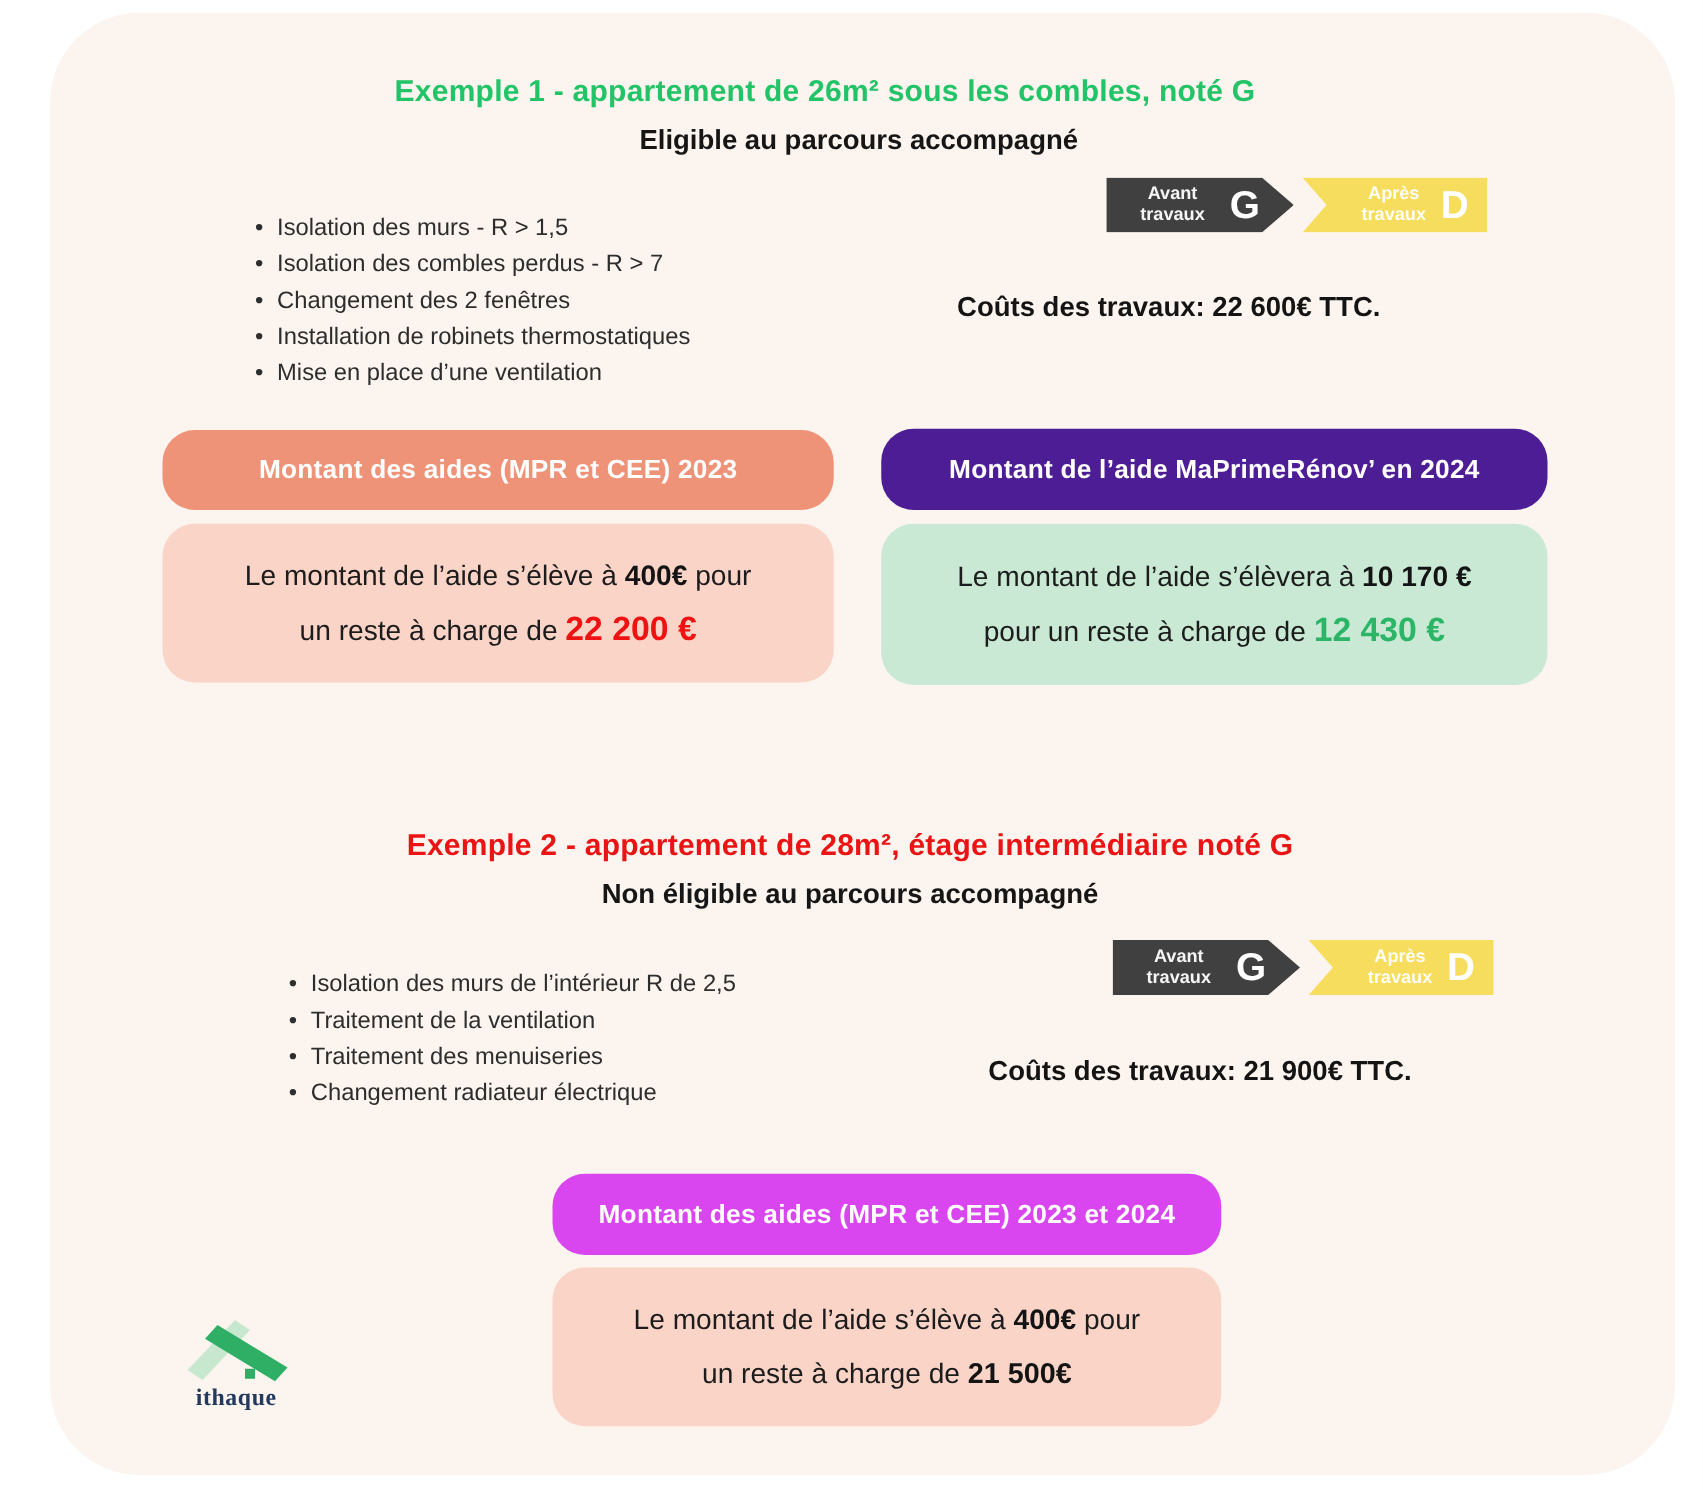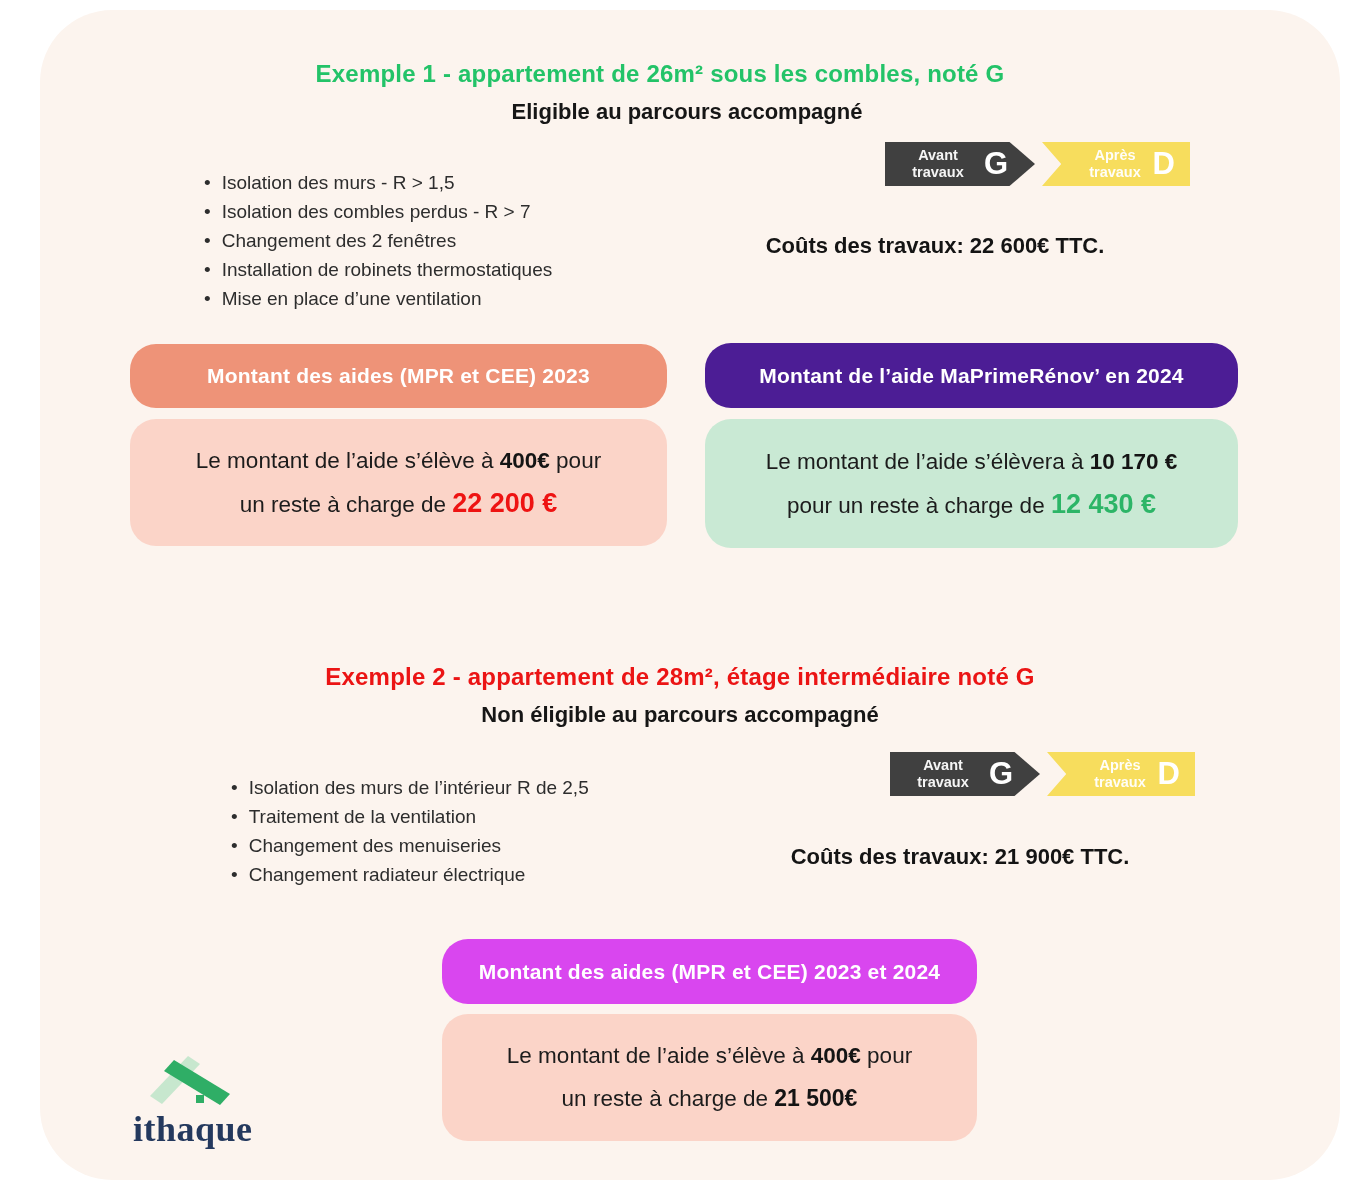--- a/index.html
+++ b/index.html
@@ -60,21 +60,21 @@
   .bod-salmon2 { left:442px; top:1014px; width:535px; height:127px; background:#FBD4C8; }
 
   .bold { font-weight:bold; color:#141414; }
   .hl-red   { color:#EE1312; font-weight:bold; font-size:27px; }
   .hl-green { color:#2CB567; font-weight:bold; font-size:27px; }
   .hl-dark  { color:#141414; font-weight:bold; font-size:23px; }
 
   .logo { position:absolute; left:133px; top:1050px; width:112px; text-align:center; }
   .logo svg { display:block; margin:0 auto; }
   .logo-text { font-family:"Liberation Serif", serif; font-weight:bold;
-               font-size:36px; color:#24395E; letter-spacing:0.5px; margin-top:2px; }
+               font-size:19px; color:#24395E; letter-spacing:0.5px; margin-top:2px; }
 </style>
 </head>
 <body>
 
 <div class="page">
   <div class="card"></div>
 
   <div class="title t1">Exemple 1 - appartement de 26m² sous les combles, noté G</div>
   <div class="subtitle s1">Eligible au parcours accompagné</div>
 
@@ -110,21 +110,21 @@
   <div class="box-body bod-green">
     <div><span>Le montant de l’aide s’élèvera à </span><span class="bold">10 170 €</span><span></span><br><span>pour un reste à charge de </span><span class="hl-green">12 430 €</span></div>
   </div>
 
   <div class="title t2">Exemple 2 - appartement de 28m², étage intermédiaire noté G</div>
   <div class="subtitle s2">Non éligible au parcours accompagné</div>
 
   <ul class="bullets b2">
     <li>Isolation des murs de l’intérieur R de 2,5</li>
     <li>Traitement de la ventilation</li>
-    <li>Changement des menuiseries</li>
+    <li>Traitement des menuiseries</li>
     <li>Changement radiateur électrique</li>
   </ul>
 
   <div class="energy e2">
     <div class="tag tag-red">
       <span class="lbl">Avant
 travaux</span>
       <span class="grade">G</span>
     </div>
     <div class="tag tag-yellow">

